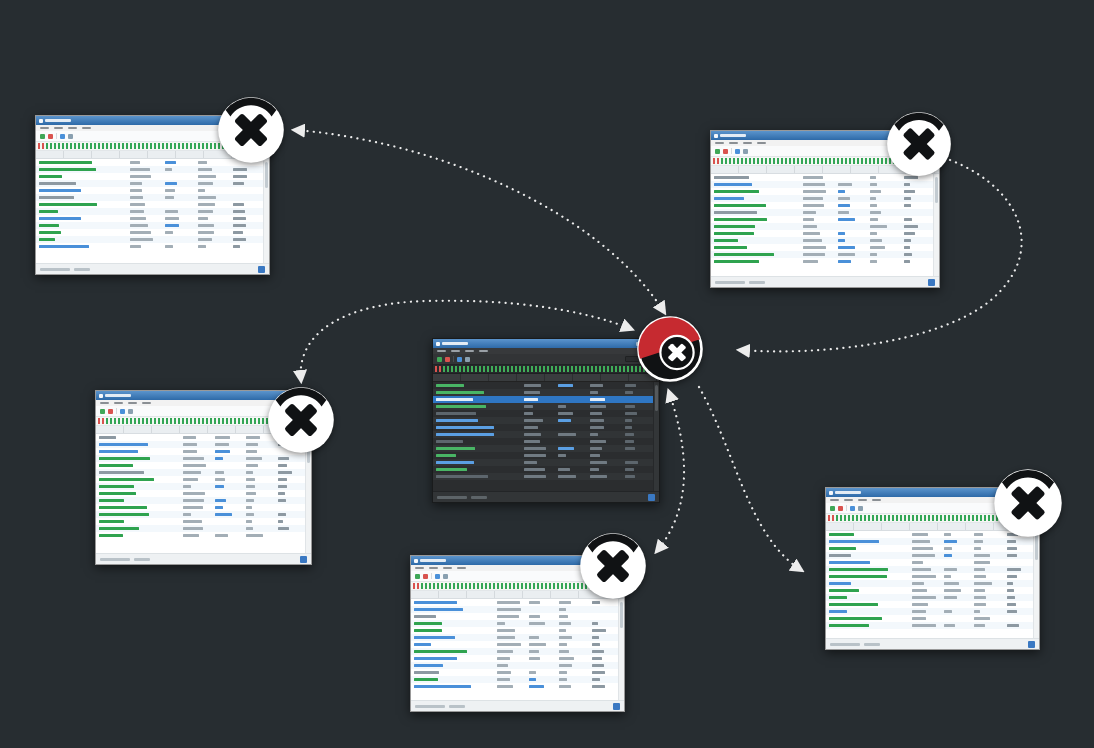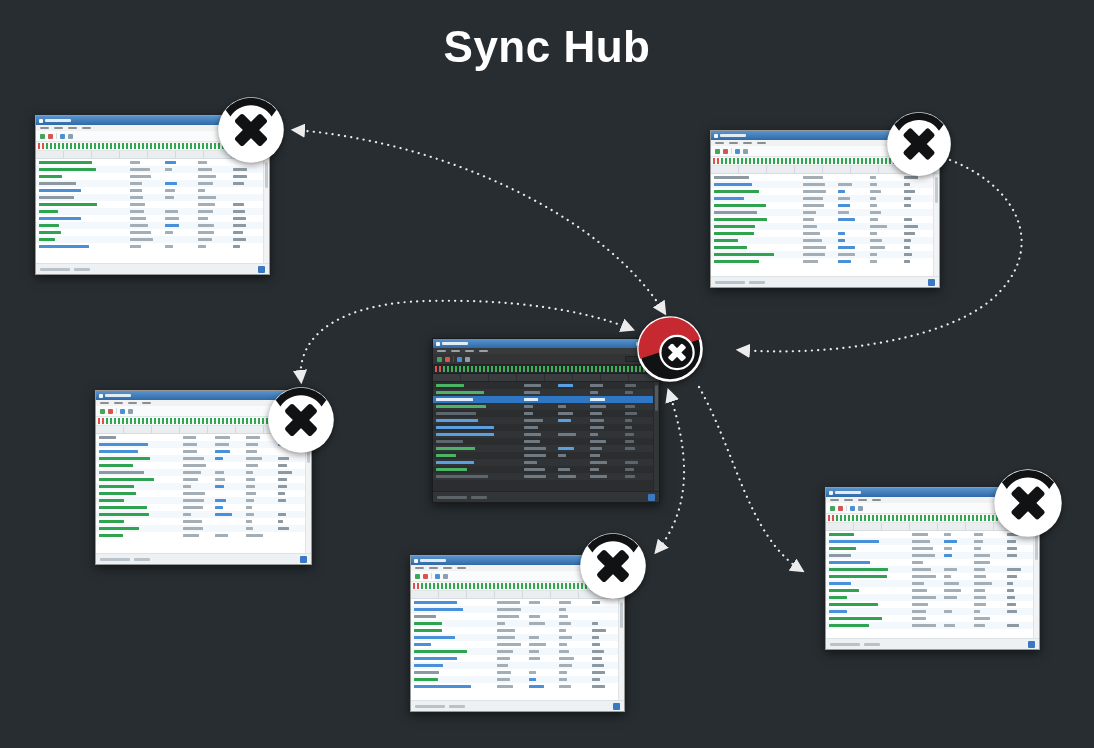--- a/index.html
+++ b/index.html
@@ -66,21 +66,20 @@
   .dark .sb-text{background:#5d6468;}
   .sb-blue{margin-left:auto;width:7px;height:7px;background:#3a78c2;border-radius:1px;}
 
   .node-icon{position:absolute;filter:drop-shadow(0 2px 3px rgba(0,0,0,.45));}
   .edge{fill:none;stroke:#ececec;stroke-width:2.2;stroke-dasharray:0.1 6.2;stroke-linecap:round;}
 </style>
 </head>
 <body>
 
 <div id="stage">
-  <h1 id="title">Sync Hub</h1>
   <div id="windows-layer">
       <div class="win dark" style="left: 432px; top: 338px; width: 228px; height: 165px;">
         <div class="titlebar">
        <i class="t-ico"></i>
        <i class="t-text"></i>
        <i class="t-sp"></i>
        <i class="t-btn"></i>
        <i class="t-btn"></i>
        <i class="t-btn close"></i>
      </div>

